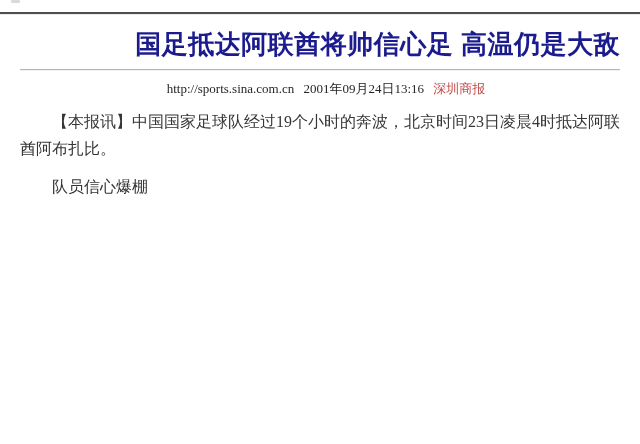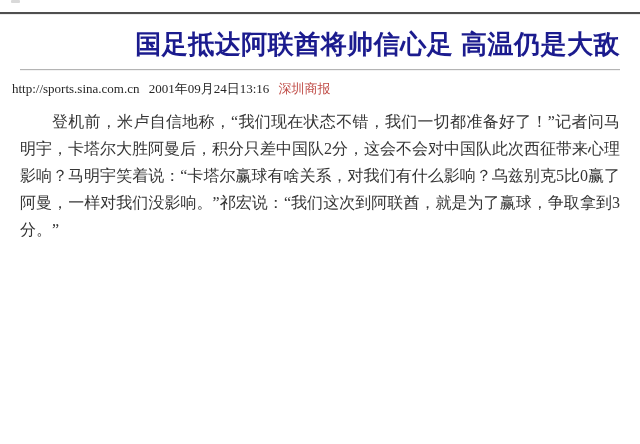--- a/index.html
+++ b/index.html
@@ -41,20 +41,21 @@
     color: var(--title-color, #1b1b8e);
   }
   .title-rule {
     margin: 8px 20px 0;
     height: 1px;
     background: #b4b4b4;
     border-bottom: 1px solid #f2f2f2;
   }
   .byline {
     margin-top: 9px;
+    text-align: center;
     font-size: 13px;
     line-height: 17px;
     color: #262626;
     font-family: "Liberation Serif", serif;
     padding-left: 12px;
   }
   .byline .dt { margin-left: 6px; }
   .byline .src {
     margin-left: 6px;
     color: var(--source-color, #bf4a45);
@@ -82,14 +83,15 @@
 
 <div class="title-rule"></div>
 
 <div class="byline">
   <span class="url">http://sports.sina.com.cn</span>
   <span class="dt">2001年09月24日13:16</span>
   <span class="src">深圳商报</span>
 </div>
 
 <div class="article">
-  <p>登机前，米卢自信地称，“我们现在状态不错，我们一切都准备好了！”记者问马明宇，卡塔尔大胜阿曼后，积分只差中国队2分，这会不会对中国队此次西征带来心理影响？马明宇笑着说：“卡塔尔赢球有啥关系，对我们有什么影响？乌兹别克5比0赢了阿曼，一样对我们没影响。”祁宏说：“我们这次到阿联酋，就是为了赢球，争取拿到3分。”</p>
+  <p>【本报讯】中国国家足球队经过19个小时的奔波，北京时间23日凌晨4时抵达阿联酋阿布扎比。</p>
+  <p>队员信心爆棚</p>
 </div>
 
 </body></html>

